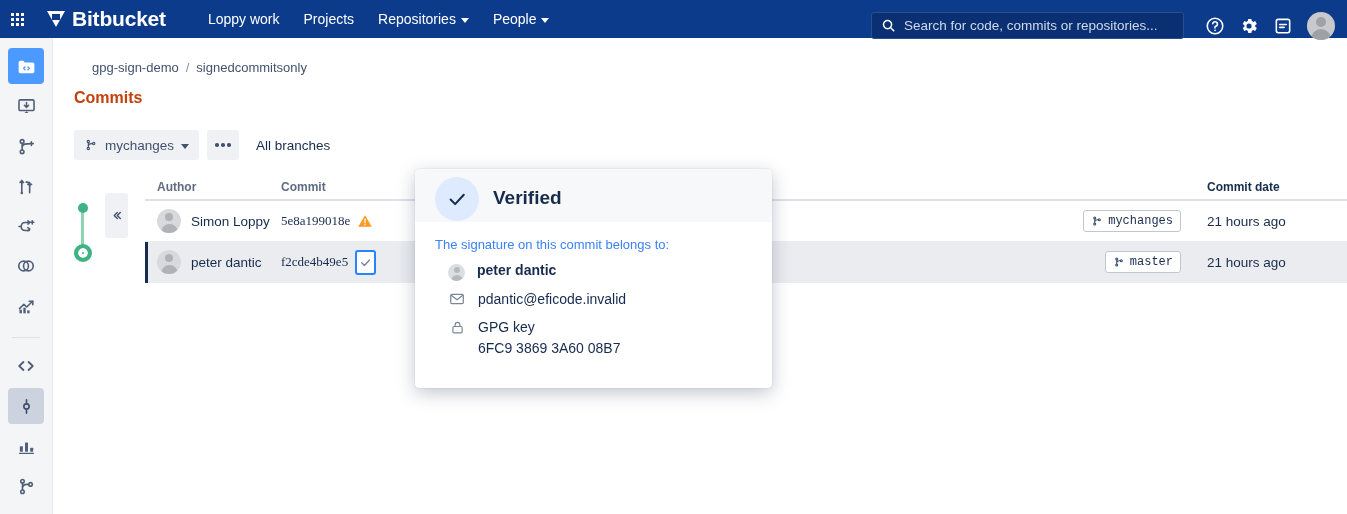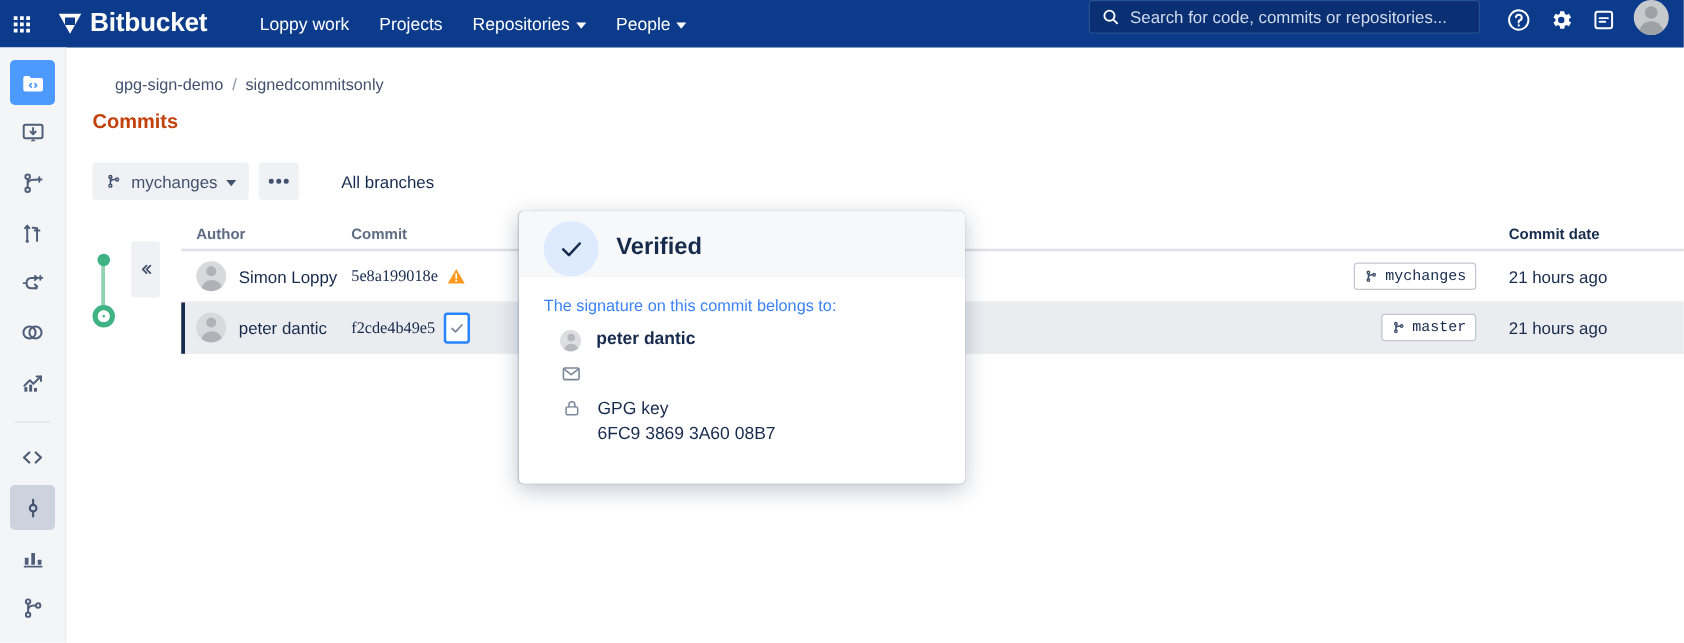--- a/index.html
+++ b/index.html
@@ -53,21 +53,21 @@
     padding: 6px 10px; border-radius: 3px;
     font-size: 14px; color: #ffffff; cursor: pointer; white-space: nowrap;
   }
   .caret-d {
     width: 0; height: 0; border-left: 4px solid transparent;
     border-right: 4px solid transparent; border-top: 5px solid #ffffff;
     display: inline-block; margin-top: 2px;
   }
   .tn-right {
     position: absolute; right: 0; top: 0; height: 51px;
-    display: flex; align-items: flex-start; gap: 2px; padding-right: 12px;
+    display: flex; align-items: center; gap: 2px; padding-right: 12px;
   }
   .tn-search {
     width: 313px; height: 27px;
     background: #0a2f73; border: 1px solid #25518f; border-radius: 3px;
     display: flex; align-items: center; gap: 8px; padding: 0 9px;
     margin-right: 13px; cursor: text;
   }
   .tn-search-ph { font-size: 13.5px; color: #cfdaeb; white-space: nowrap; }
   .tn-icon {
     width: 32px; height: 32px; border-radius: 50%;
@@ -126,21 +126,21 @@
     display: flex; align-items: center; gap: 7px; padding: 0 10px;
     font-size: 13.5px; color: #42526e; cursor: pointer;
   }
   .btn-dots {
     width: 32px; height: 30px; background: #f0f1f4; border-radius: 3px;
     display: flex; align-items: center; justify-content: center;
     gap: 2.5px; cursor: pointer;
   }
   .btn-dots i { width: 3.5px; height: 3.5px; border-radius: 50%; background: #42526e; display: block; }
   .all-branches {
-    font-size: 13.5px; color: #172b4d; margin-left: 26px; cursor: pointer; white-space: nowrap;
+    font-size: 13.5px; color: #172b4d; margin-left: 9px; cursor: pointer; white-space: nowrap;
   }
 
   
   .graph-col { position: absolute; left: 21px; top: 160px; width: 72px; height: 130px; }
   .graph-line {
     position: absolute; left: 7px; top: 10px;
     width: 3px; height: 46px; background: #8fd3b2;
   }
   .graph-dot-sm {
     position: absolute; left: 3.5px; top: 5px;
@@ -549,20 +549,21 @@
         <span class="pop-name">peter dantic</span>
       </div>
 
       <div class="pop-line">
         <span class="pop-ic">
           <svg width="16" height="16" viewBox="0 0 24 24" fill="none" stroke="currentColor" stroke-width="1.9">
             <rect x="2.6" y="5" width="18.8" height="14" rx="1.8"></rect>
             <path d="M3.4 6.4 12 13l8.6-6.6" stroke-linecap="round" stroke-linejoin="round"></path>
           </svg>
         </span>
+        <span class="pop-txt">pdantic@eficode.invalid</span>
       </div>
 
       <div class="pop-line">
         <span class="pop-ic">
           <svg width="15" height="15" viewBox="0 0 24 24" fill="none" stroke="currentColor" stroke-width="1.9">
             <rect x="4.6" y="10.4" width="14.8" height="10.2" rx="1.8"></rect>
             <path d="M8.2 10.4V7.6a3.8 3.8 0 0 1 7.6 0v2.8" stroke-linecap="round"></path>
           </svg>
         </span>
         <span>

